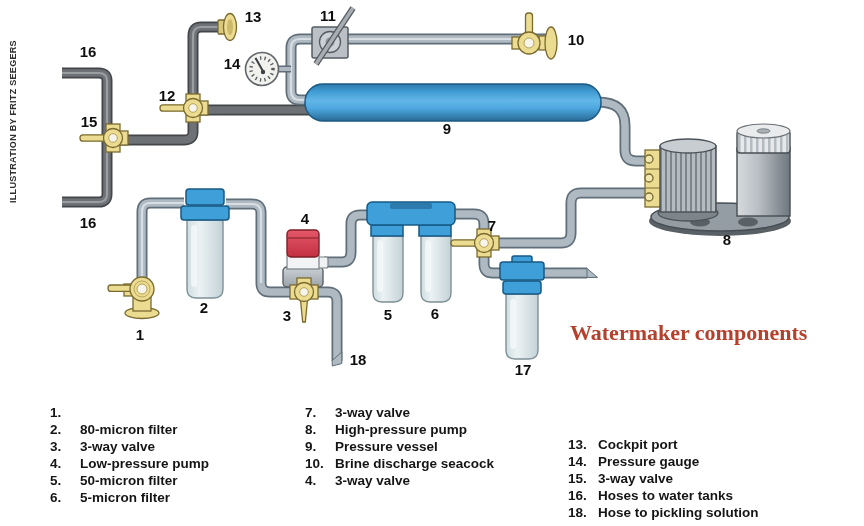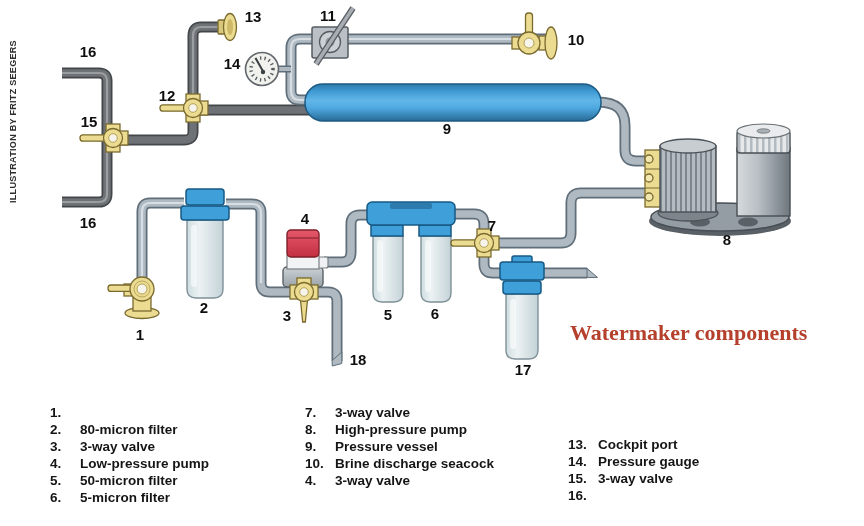--- a/index.html
+++ b/index.html
@@ -342,15 +342,20 @@
     <div class="lrow">
         <span class="lnum">14.</span>
         <span class="llab">Pressure gauge</span>
       </div>
     <div class="lrow">
         <span class="lnum">15.</span>
         <span class="llab">3-way valve</span>
       </div>
     <div class="lrow">
         <span class="lnum">16.</span>
+        <span class="llab">Hoses to water tanks</span>
+      </div>
+    <div class="lrow">
+        <span class="lnum">18.</span>
+        <span class="llab">Hose to pickling solution</span>
       </div>
   </div>
 </div>
 
 </body></html>

